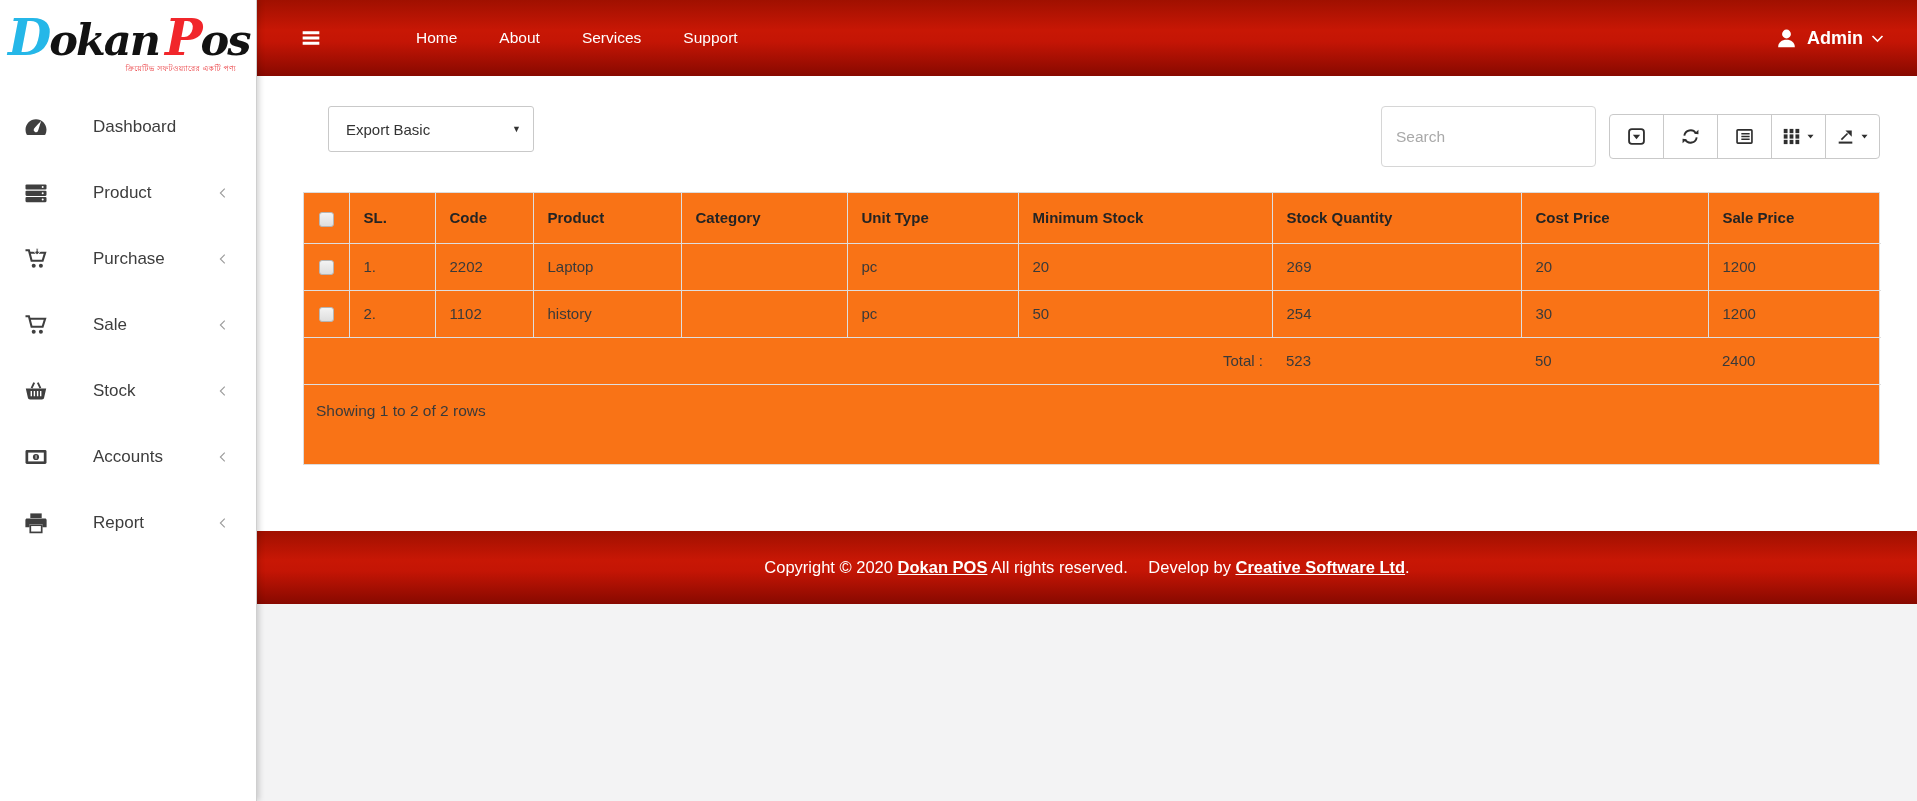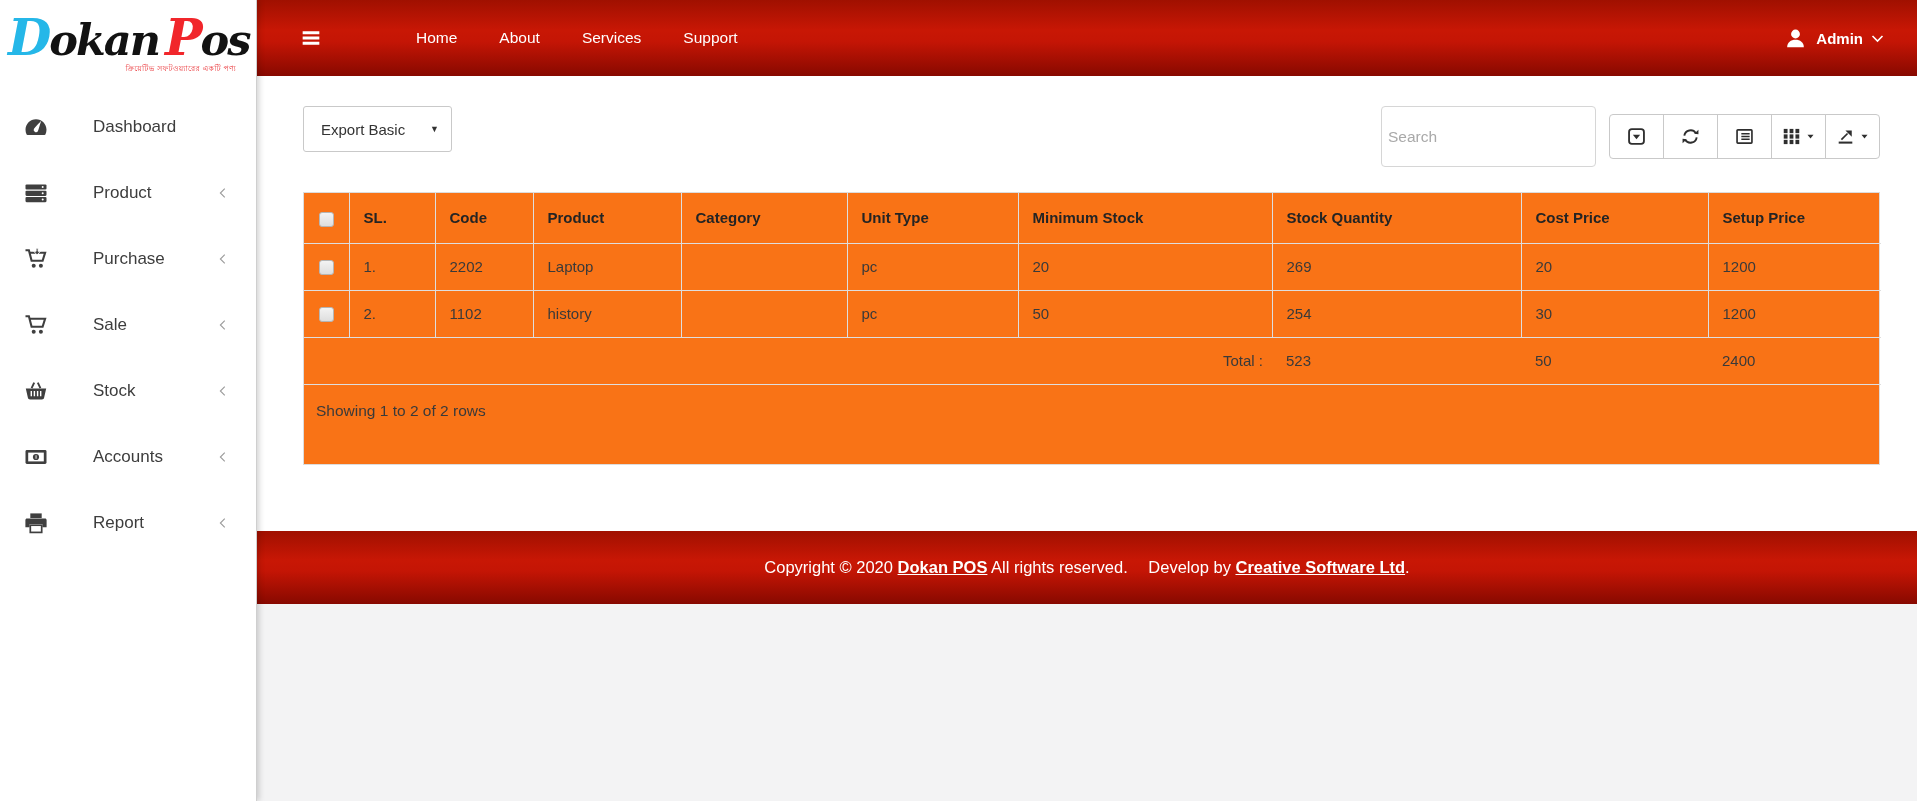--- a/index.html
+++ b/index.html
@@ -28,34 +28,34 @@
 
   
   .navbar { height:76px; flex:0 0 76px; display:flex; align-items:center;
             background:linear-gradient(180deg,#a01000 0%,#c81705 40%,#c41505 55%,#870900 100%);
             color:#fff; padding:0 32px 0 44px; }
   .hamburger { width:23px; height:20px; color:#fff; display:inline-flex; cursor:pointer; }
   .nav-links { display:flex; gap:42px; margin-left:92px; }
   .nav-link { color:#fff; font-size:15.5px; cursor:pointer; text-decoration:none; }
   .admin-box { margin-left:auto; display:flex; align-items:center; cursor:pointer; }
   .admin-box .icn { width:23px; height:23px; color:#fff; display:inline-flex; }
-  .admin-label { color:#fff; font-size:15px; font-weight:bold; margin-left:9px; }
+  .admin-label { color:#fff; font-size:18px; font-weight:bold; margin-left:9px; }
   .admin-caret { width:15px; height:15px; color:#fff; margin-left:7px; display:inline-flex; }
 
   
   .content { height:455px; flex:0 0 455px; background:#fff; padding:0 37px 0 46px; overflow:hidden; }
   .page-title { font-size:22px; font-weight:bold; color:#2e2e2e; margin:36px 0 0 27px; letter-spacing:.2px; }
   .toolbar { display:flex; justify-content:space-between; align-items:flex-start; margin-top:30px; }
-  .select-wrap { position:relative; width:149px; height:46px; }
+  .select-wrap { position:relative; width:206px; height:46px;margin-left:25px; }
   .select-wrap select { width:100%; height:100%; border:1px solid #c9c9c9; border-radius:3px; background:#fff;
                         font-size:15px; color:#333; padding:0 30px 0 17px; appearance:none; -webkit-appearance:none;
                         font-family:"Liberation Sans",sans-serif; cursor:pointer; }
   .select-caret { position:absolute; right:13px; top:18px; font-size:9px; color:#333; pointer-events:none; }
   .right-tools { display:flex; align-items:center; }
-  .search-input { width:215px; height:61px; border:1px solid #d6d6d6; border-radius:4px; padding:0 6px;
+  .search-input { width:215px; height:61px; border:1px solid #d6d6d6; border-radius:4px; padding:0 14px;
                   font-size:15.5px; color:#701a75; font-family:"Liberation Sans",sans-serif; }
   .search-input::placeholder { color:#a9a9a9; }
   .btn-group { display:flex; margin-left:13px; }
   .tbtn { width:55px; height:45px; background:#fff; border:1px solid #c9c9c9; margin-left:-1px;
           display:flex; align-items:center; justify-content:center; cursor:pointer; gap:5px; color:#2e2e2e; }
   .tbtn:first-child { border-radius:4px 0 0 4px; margin-left:0; }
   .tbtn:last-child { border-radius:0 4px 4px 0; }
   .tbtn .icn { width:19px; height:19px; display:inline-flex; }
   .tbtn .caret { width:9px; height:9px; display:inline-flex; }
 
@@ -330,21 +330,21 @@
               <tr>
                 <th class="cb-cell"><input type="checkbox" class="row-checkbox" style=""></th>
                 <th>SL.</th>
                 <th>Code</th>
                 <th>Product</th>
                 <th>Category</th>
                 <th>Unit Type</th>
                 <th>Minimum Stock</th>
                 <th>Stock Quantity</th>
                 <th>Cost Price</th>
-                <th>Setup Price</th>
+                <th>Sale Price</th>
               </tr>
             </thead>
           <tbody id="table-body">
               <tr>
                 <td class="cb-cell"><input type="checkbox" class="row-checkbox" style=""></td>
                 <td>1.</td>
                 <td>2202</td>
                 <td>Laptop</td>
                 <td></td>
                 <td>pc</td>

